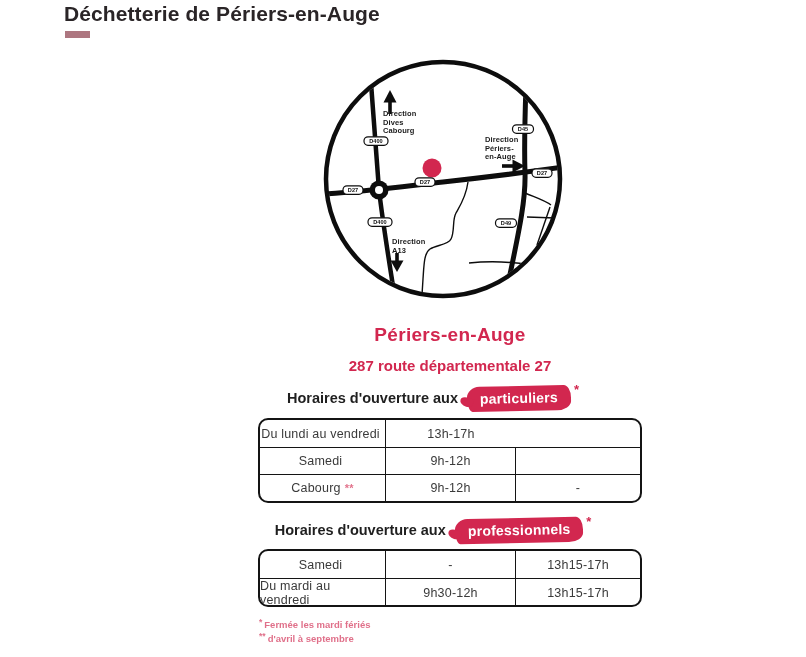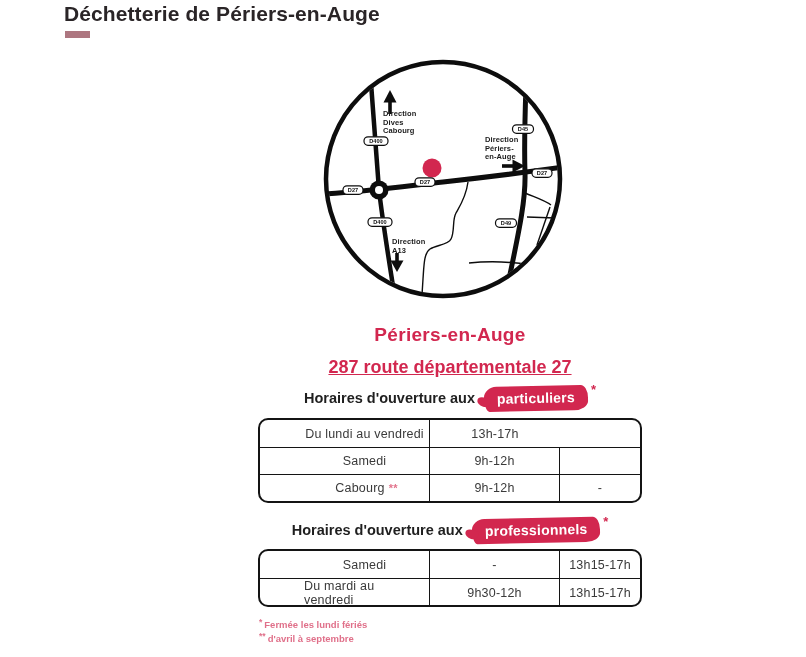--- a/index.html
+++ b/index.html
@@ -20,24 +20,24 @@
   .map-svg text { font-family:"Liberation Sans", sans-serif; }
   .dir-label { font-size:7.5px; font-weight:700; fill:#1a1a1a; letter-spacing:0.1px; }
   .badge-label { font-size:5.6px; font-weight:700; fill:#111; }
 
   .place-name {
     position:absolute; left:238px; top:324px; width:424px; text-align:center;
     font-size:19px; font-weight:800; color:#d2274f; letter-spacing:0.3px;
   }
   .place-address {
     position:absolute; left:238px; top:357px; width:424px; text-align:center;
-    font-size:18px; font-weight:600; color:#d2274f;text-decoration:underline;
+    font-size:15px; font-weight:600; color:#d2274f;
   }
   .hours-heading {
-    position:absolute; left:208px; width:484px; height:30px;
+    position:absolute; left:191px; width:484px; height:30px;
     display:flex; align-items:center; justify-content:center;
     font-size:14.5px; font-weight:600; color:#1f1f1f;
   }
   #heading-particuliers { top:383px; }
   #heading-professionnels { top:515px; }
   .pill {
     position:relative; margin-left:9px;
     background:#d2274f; color:#ffffff;
     font-weight:700; font-size:14px; letter-spacing:0.2px;
     padding:4px 13px 5px;
@@ -53,21 +53,21 @@
   .heading-note {
     color:#d2274f; font-weight:700; font-size:13px;
     align-self:flex-start; margin-left:3px; line-height:1.1;
   }
   .hours-table {
     position:absolute; left:258px; width:384px;
     border:2px solid #141414; border-radius:10px; background:#fff; overflow:hidden;
   }
   #table-particuliers { top:418px; }
   #table-professionnels { top:549px; }
-  .t-row { display:grid; grid-template-columns:126px 130px 1fr; height:27px;padding-left:44px; }
+  .t-row { display:grid; grid-template-columns:126px 130px 1fr; height:27px; }
   .t-row + .t-row { border-top:1.5px solid #141414; }
   .t-cell {
     display:flex; align-items:center; justify-content:center;
     font-size:12.5px; color:#3a3a3a; font-weight:500; letter-spacing:0.2px;
   }
   .t-cell.c1, .t-cell.c2 { border-right:1.5px solid #141414; }
   .cell-note { color:#e2738c; font-weight:700; font-size:11px; margin-left:4px; }
   .footnotes {
     position:absolute; left:259px; top:617px;
     color:#e0708a; font-size:9.5px; font-weight:600; line-height:11.5px;
@@ -226,17 +226,17 @@
       <div class="t-cell c1">
           <span>Du mardi au vendredi</span>
           <span class="cell-note"></span>
         </div>
       <div class="t-cell c2">9h30-12h</div>
       <div class="t-cell c3">13h15-17h</div>
     </div>
   </div>
 
   <div class="footnotes">
-    <div><span class="fn-marker">*</span><span>Fermée les lundi fériés</span></div>
+    <div><span class="fn-marker">*</span><span>Fermée les mardi fériés</span></div>
     <div><span class="fn-marker">**</span><span>d'avril à septembre</span></div>
   </div>
 
 </div>
 
 </body></html>

